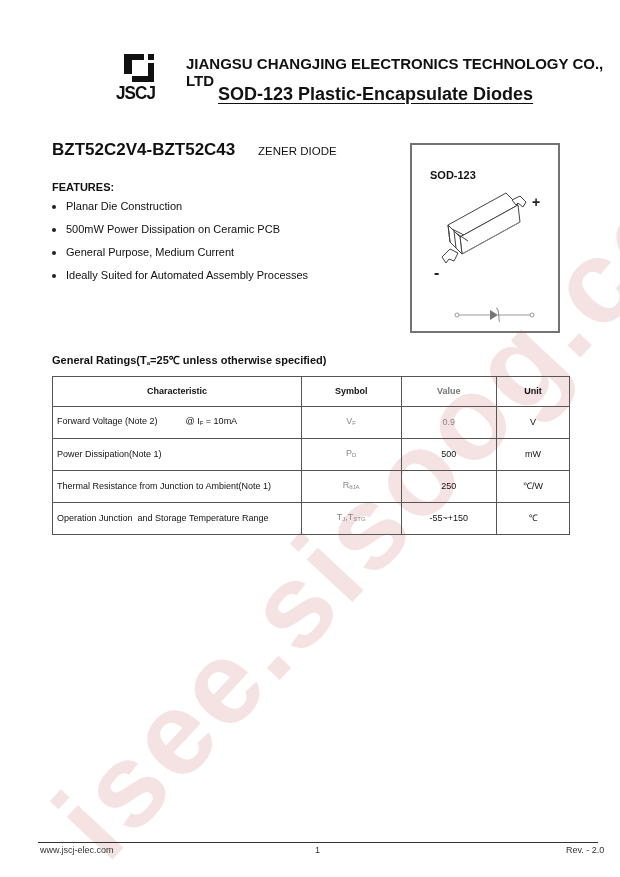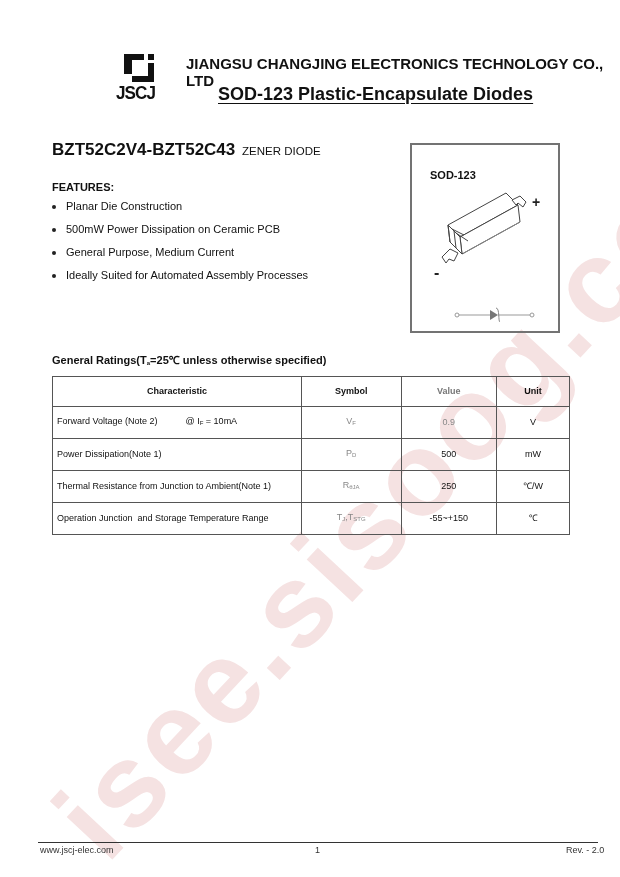--- a/index.html
+++ b/index.html
@@ -5,21 +5,21 @@
     html, body { margin:0; padding:0; background:#fff; }
     body { width:620px; height:877px; position:relative; overflow:hidden; font-family:"Liberation Sans", sans-serif; color:#111; }
     .watermark { position:absolute; left:-60px; top:455px; width:860px; text-align:center; font-family:"Liberation Sans", sans-serif; font-weight:bold; font-size:118px; letter-spacing:4px; color:#f5e2e2; transform:rotate(-47deg); transform-origin:center; white-space:nowrap; z-index:0; pointer-events:none; }
     .layer { position:absolute; z-index:1; }
     .logo { left:116px; top:52px; width:50px; height:56px; }
     .logo-mark { position:absolute; left:4px; top:0; width:40px; height:30px; }
     .logo-text { position:absolute; left:0; top:30px; font-size:19px; font-weight:bold; letter-spacing:-1px; font-family:"Liberation Sans", sans-serif; transform:scaleX(0.9); transform-origin:left; }
     .company { left:186px; top:55px; font-size:15px; font-weight:bold; }
     .doc-title { left:218px; top:84px; font-size:18px; font-weight:bold; text-decoration:underline; text-underline-offset:3px; }
     .part-title { left:52px; top:140px; font-size:17px; font-weight:bold; }
-    .part-title .sub { font-size:11.5px; font-weight:normal; margin-left:2px; }
+    .part-title .sub { font-size:11.5px; font-weight:normal; margin-left:18px; }
     .features-h { left:52px; top:181px; font-size:11px; font-weight:bold; }
     .features { left:52px; top:199px; list-style:none; margin:0; padding:0; font-size:11px; }
     .features li { height:23px; line-height:15px; display:flex; align-items:flex-start; }
     .features li .dot { width:4px; height:4px; border-radius:50%; background:#222; margin-top:6px; margin-right:10px; flex:0 0 auto; }
     .pkg-box { left:410px; top:143px; width:146px; height:186px; border:2px solid #737373; background:transparent; }
     .pkg-label { position:absolute; left:18px; top:24px; font-size:11px; font-weight:bold; }
     .pkg-svg { position:absolute; left:0; top:0; }
     .ratings-h { left:52px; top:352px; font-size:11px; font-weight:bold; }
     table.ratings { position:absolute; left:52px; top:376px; width:518px; border-collapse:collapse; font-size:9px; z-index:1; }
     table.ratings th, table.ratings td { border:1px solid #555; height:13px; padding:8px 4px; line-height:13px; }

